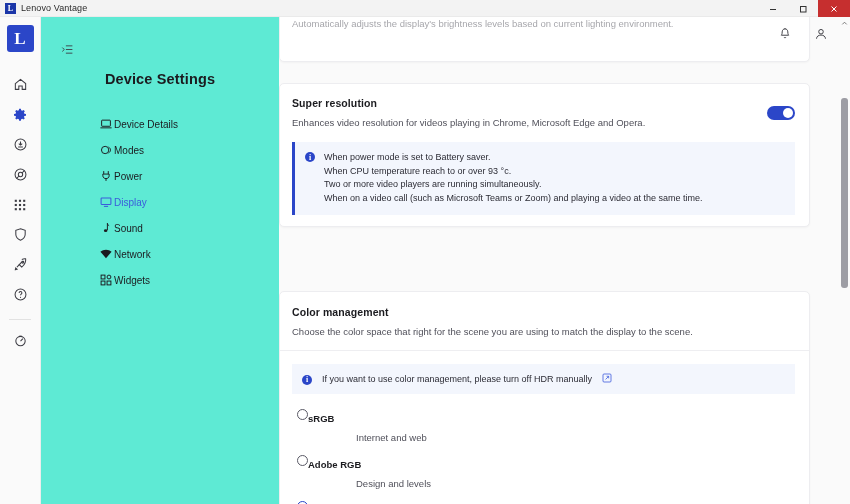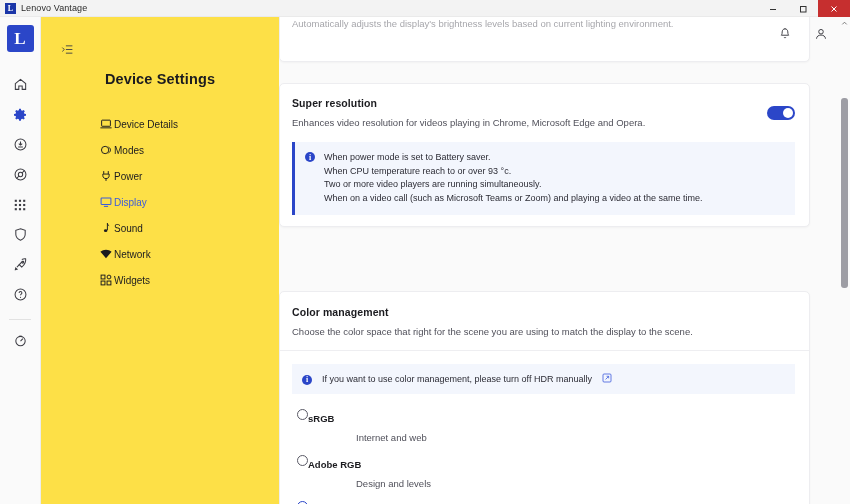--- a/index.html
+++ b/index.html
@@ -79,21 +79,21 @@
   .rail-icon.active { color: #2b46c8; }
   .rail-div {
     width: 22px; height: 1px; background: #e2e2e2;
     margin: 9px 0 6px 0;
   }
 
   
   .navcol {
     width: 238px;
     flex: none;
-    background: #fde047;
+    background: #5eead4;
     padding-top: 22px;
     position: relative;
   }
   .collapse-icon {
     position: absolute;
     left: 20px; top: 25px;
     color: #3c3c43;
   }
   .page-title {
     font-size: 14.5px;

